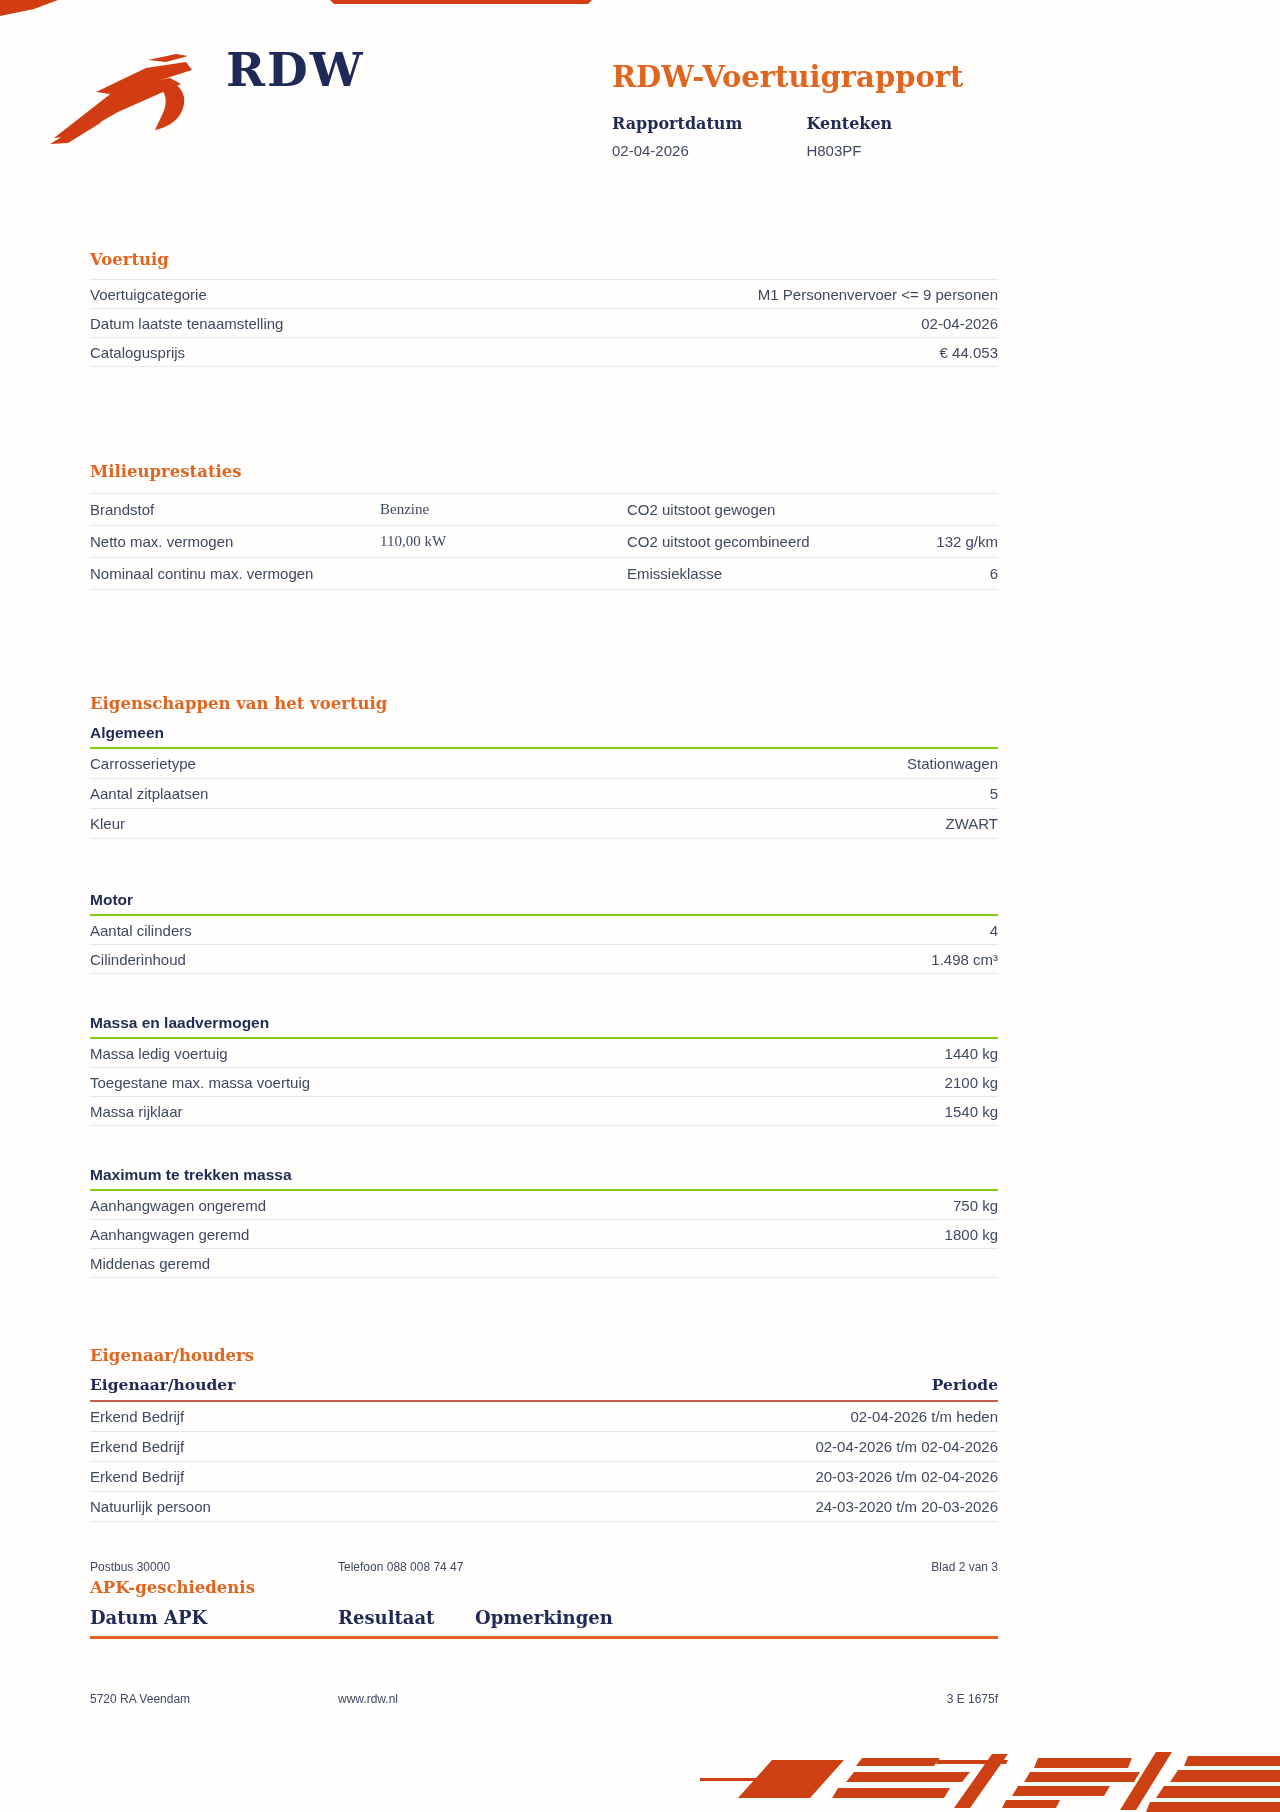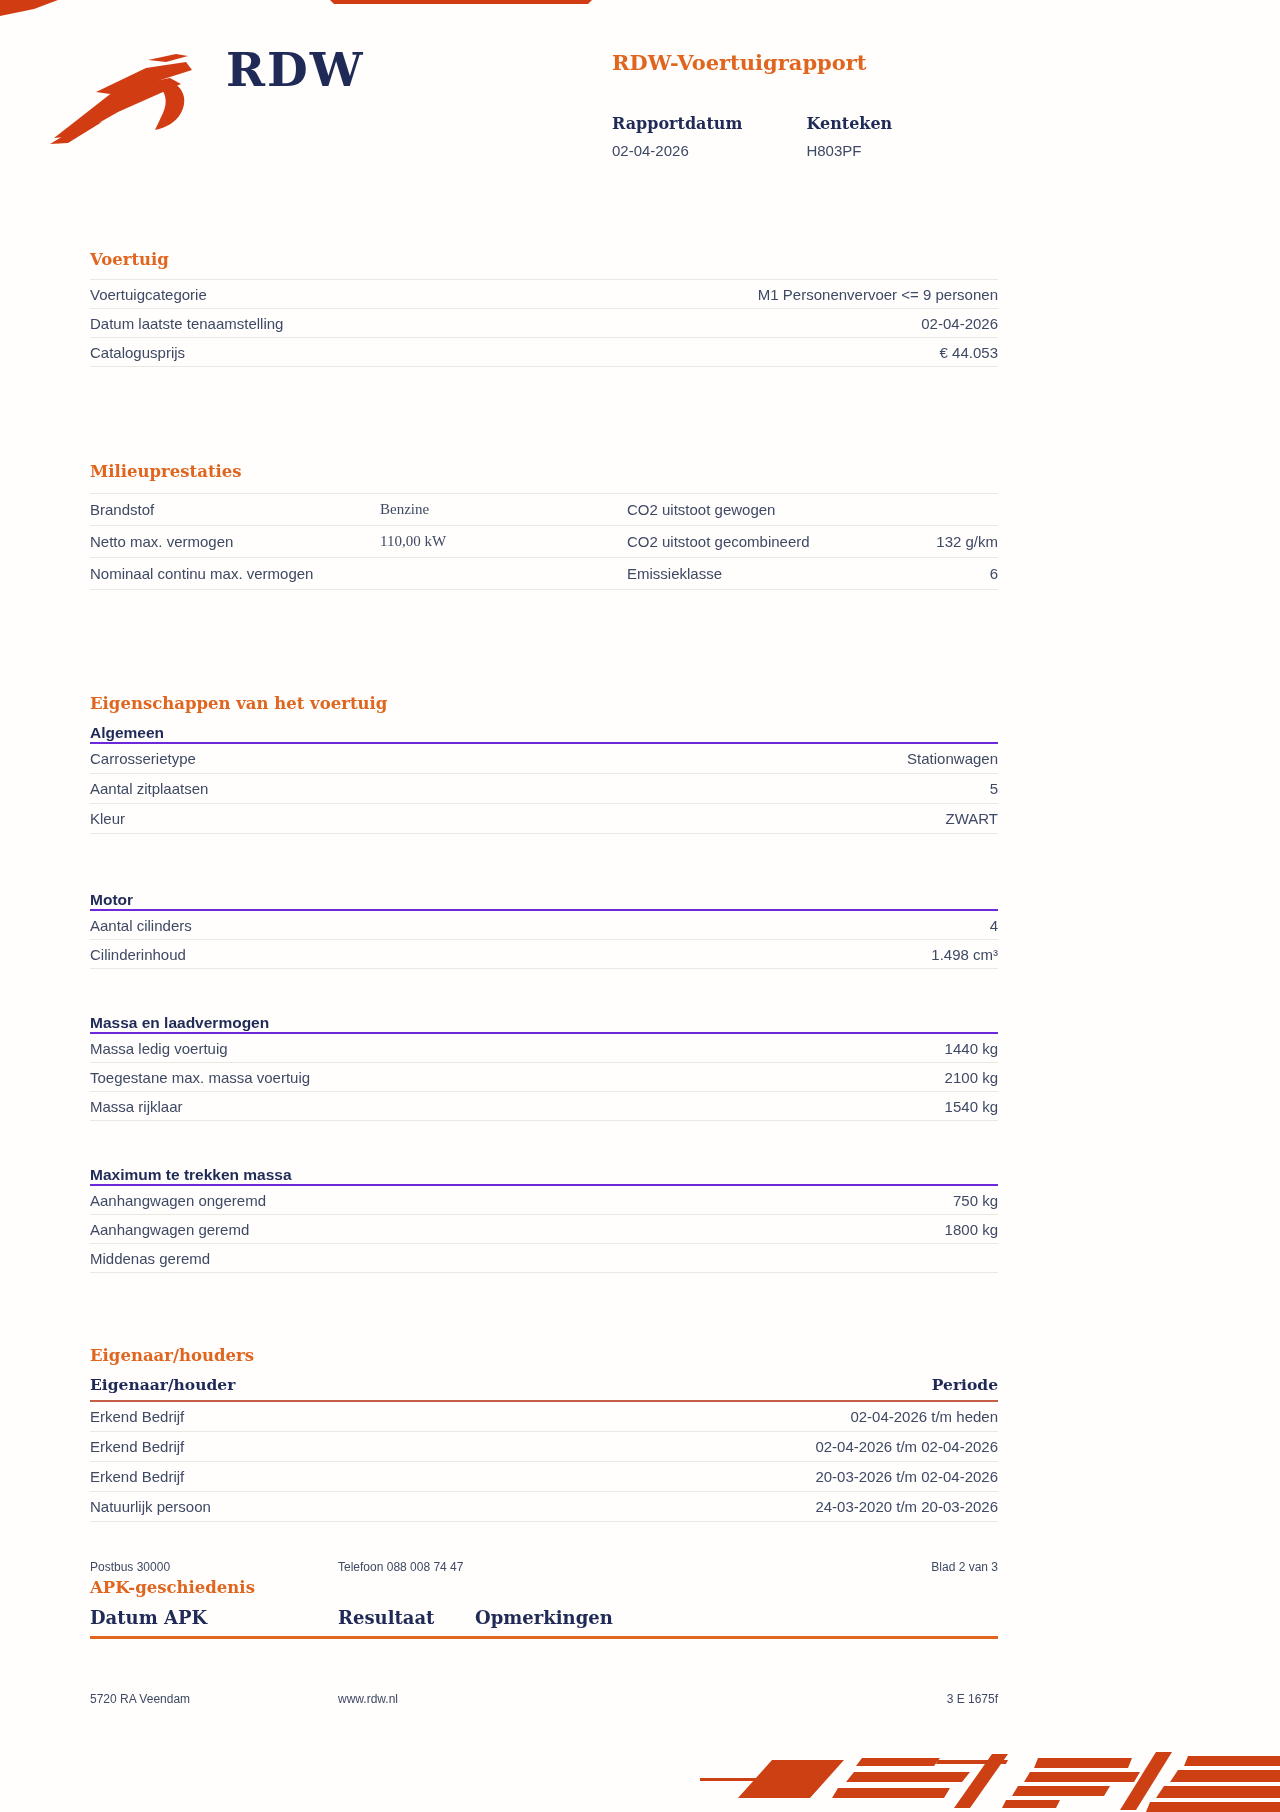--- a/index.html
+++ b/index.html
@@ -3,36 +3,36 @@
 <meta charset="utf-8">
 <style>
   html,body{margin:0;padding:0;background:#ffffff;}
   .page{position:relative;width:1280px;height:1812px;background:#fffefd;overflow:hidden;
         font-family:"Liberation Sans",sans-serif;}
   
   .logo{position:absolute;left:48px;top:40px;display:flex;align-items:flex-start;}
   .logo-wing{width:150px;height:110px;}
   .logo-word{font-family:"DejaVu Serif",serif;font-weight:bold;font-size:47px;
              color:#1f2a56;letter-spacing:2px;margin:2px 0 0 28px;}
-  .doc-title{position:absolute;left:612px;top:50px;font-family:"DejaVu Serif",serif;
-             font-weight:bold;font-size:21px;color:#e0661f;}
+  .doc-title{position:absolute;left:612px;top:60px;font-family:"DejaVu Serif",serif;
+             font-weight:bold;font-size:29px;color:#e0661f;}
   .meta{position:absolute;left:612px;top:114px;display:flex;}
   .meta-col{display:flex;flex-direction:column;}
   .meta-col.second{margin-left:64px;}
   .meta-label{font-family:"DejaVu Serif",serif;font-weight:bold;font-size:16px;color:#1f2a56;}
   .meta-value{font-size:15px;color:#3e4963;margin-top:9px;}
   
   .sec{position:absolute;left:90px;width:908px;}
   .sec-heading{font-family:"DejaVu Serif",serif;font-weight:bold;font-size:16.5px;color:#e0661f;}
   .rows{margin-top:10px;border-top:1px solid #e9e8e4;}
   .row{display:flex;align-items:center;height:28px;border-bottom:1px solid #e9e8e4;
        font-size:15px;color:#3e4963;}
   .row .val{margin-left:auto;text-align:right;}
-  .sub-title{font-weight:bold;font-size:15.5px;color:#1f2a56;
-             border-bottom:2px solid #6d28d9;}
+  .sub-title{font-weight:bold;font-size:15.5px;color:#1f2a56;padding-bottom:5px;
+             border-bottom:2px solid #84cc16;}
   .sub .rows{margin-top:0;border-top:none;}
   
   .milieu-row{display:grid;grid-template-columns:290px 176px 71px 245px 1fr;
               align-items:center;height:31px;border-bottom:1px solid #e9e8e4;
               font-size:15px;color:#3e4963;}
   .milieu-row .vL{text-align:left;font-family:Liberation Serif, serif;}
   .milieu-row .vR{text-align:right;}
   
   .tbl-head{display:flex;align-items:center;padding-bottom:6px;border-bottom:2px solid #c45f47;
             font-family:"DejaVu Serif",serif;font-weight:bold;font-size:15.5px;color:#1f2a56;}

